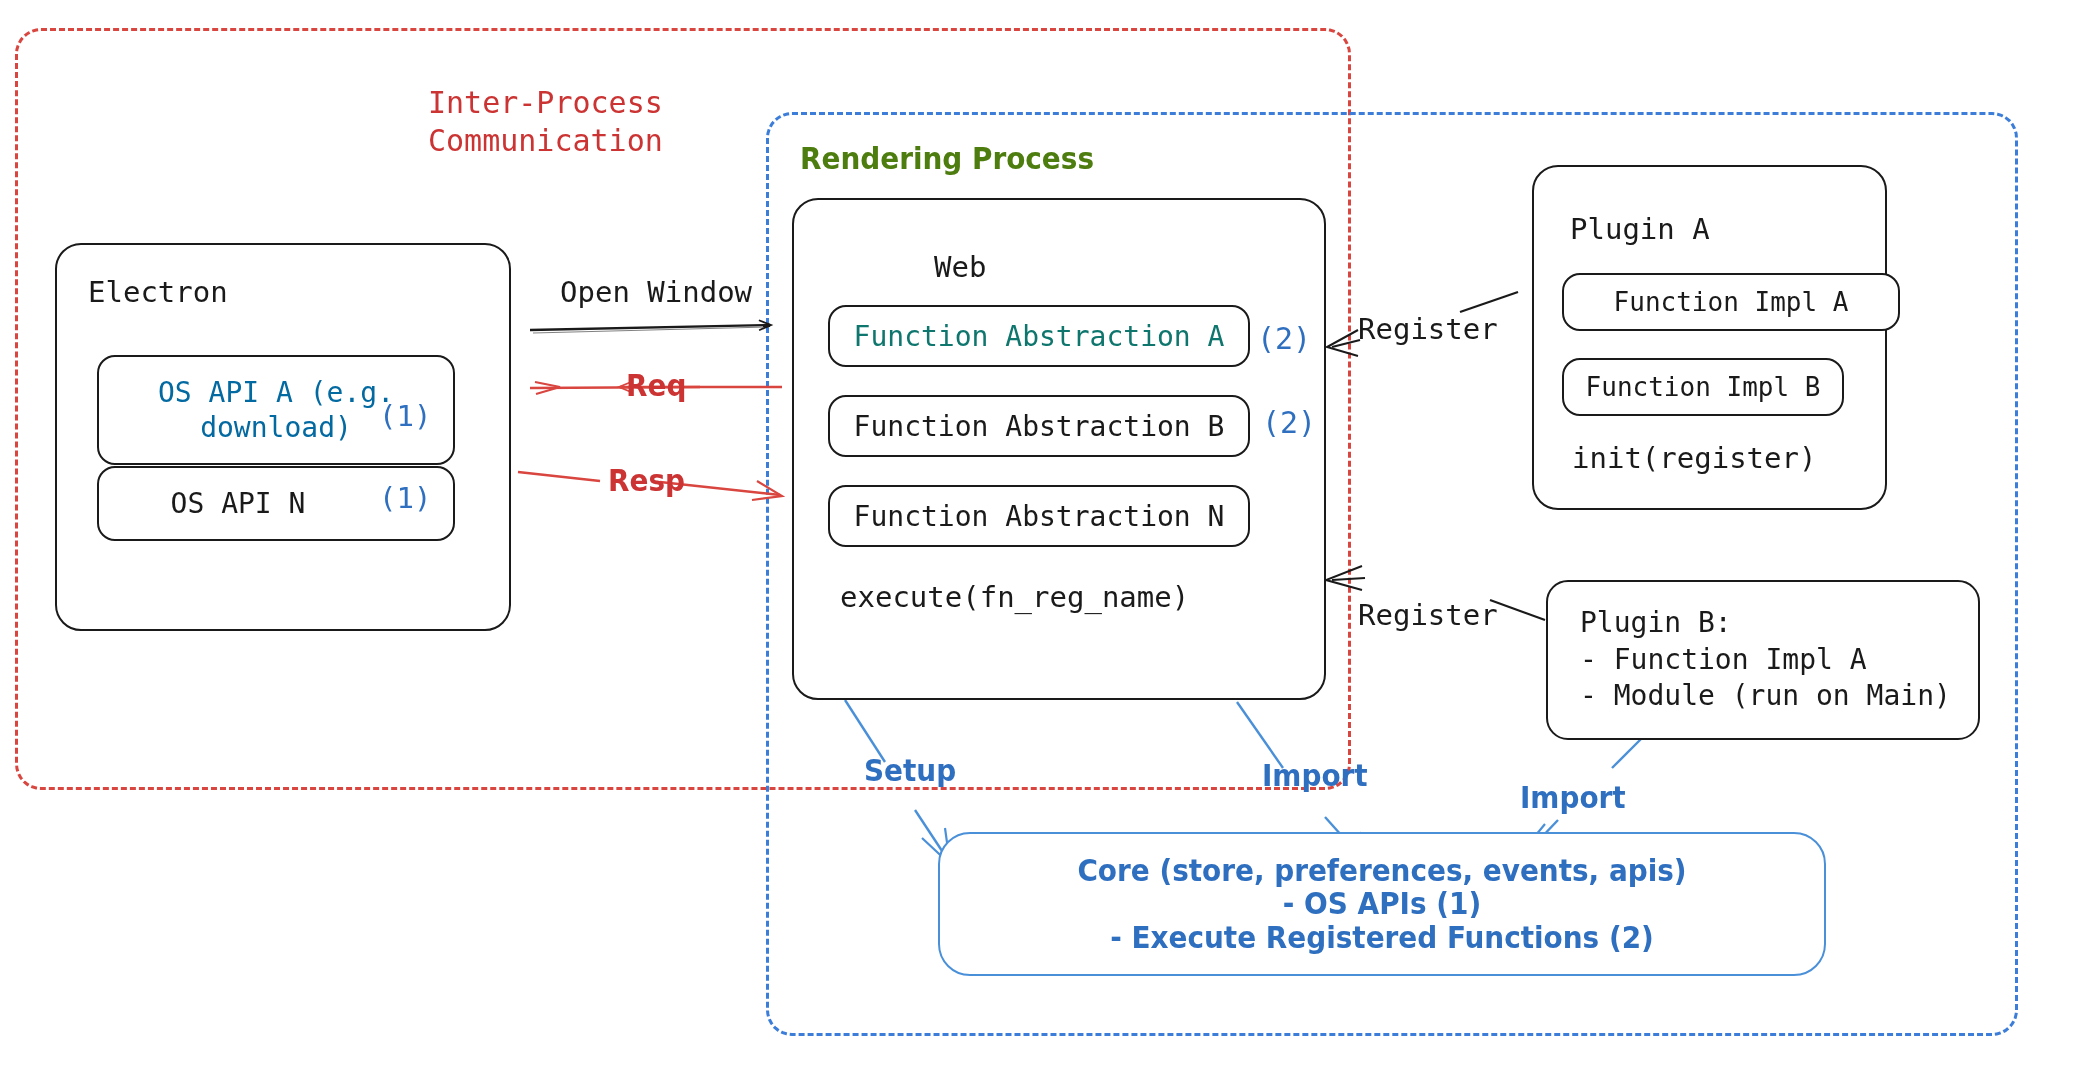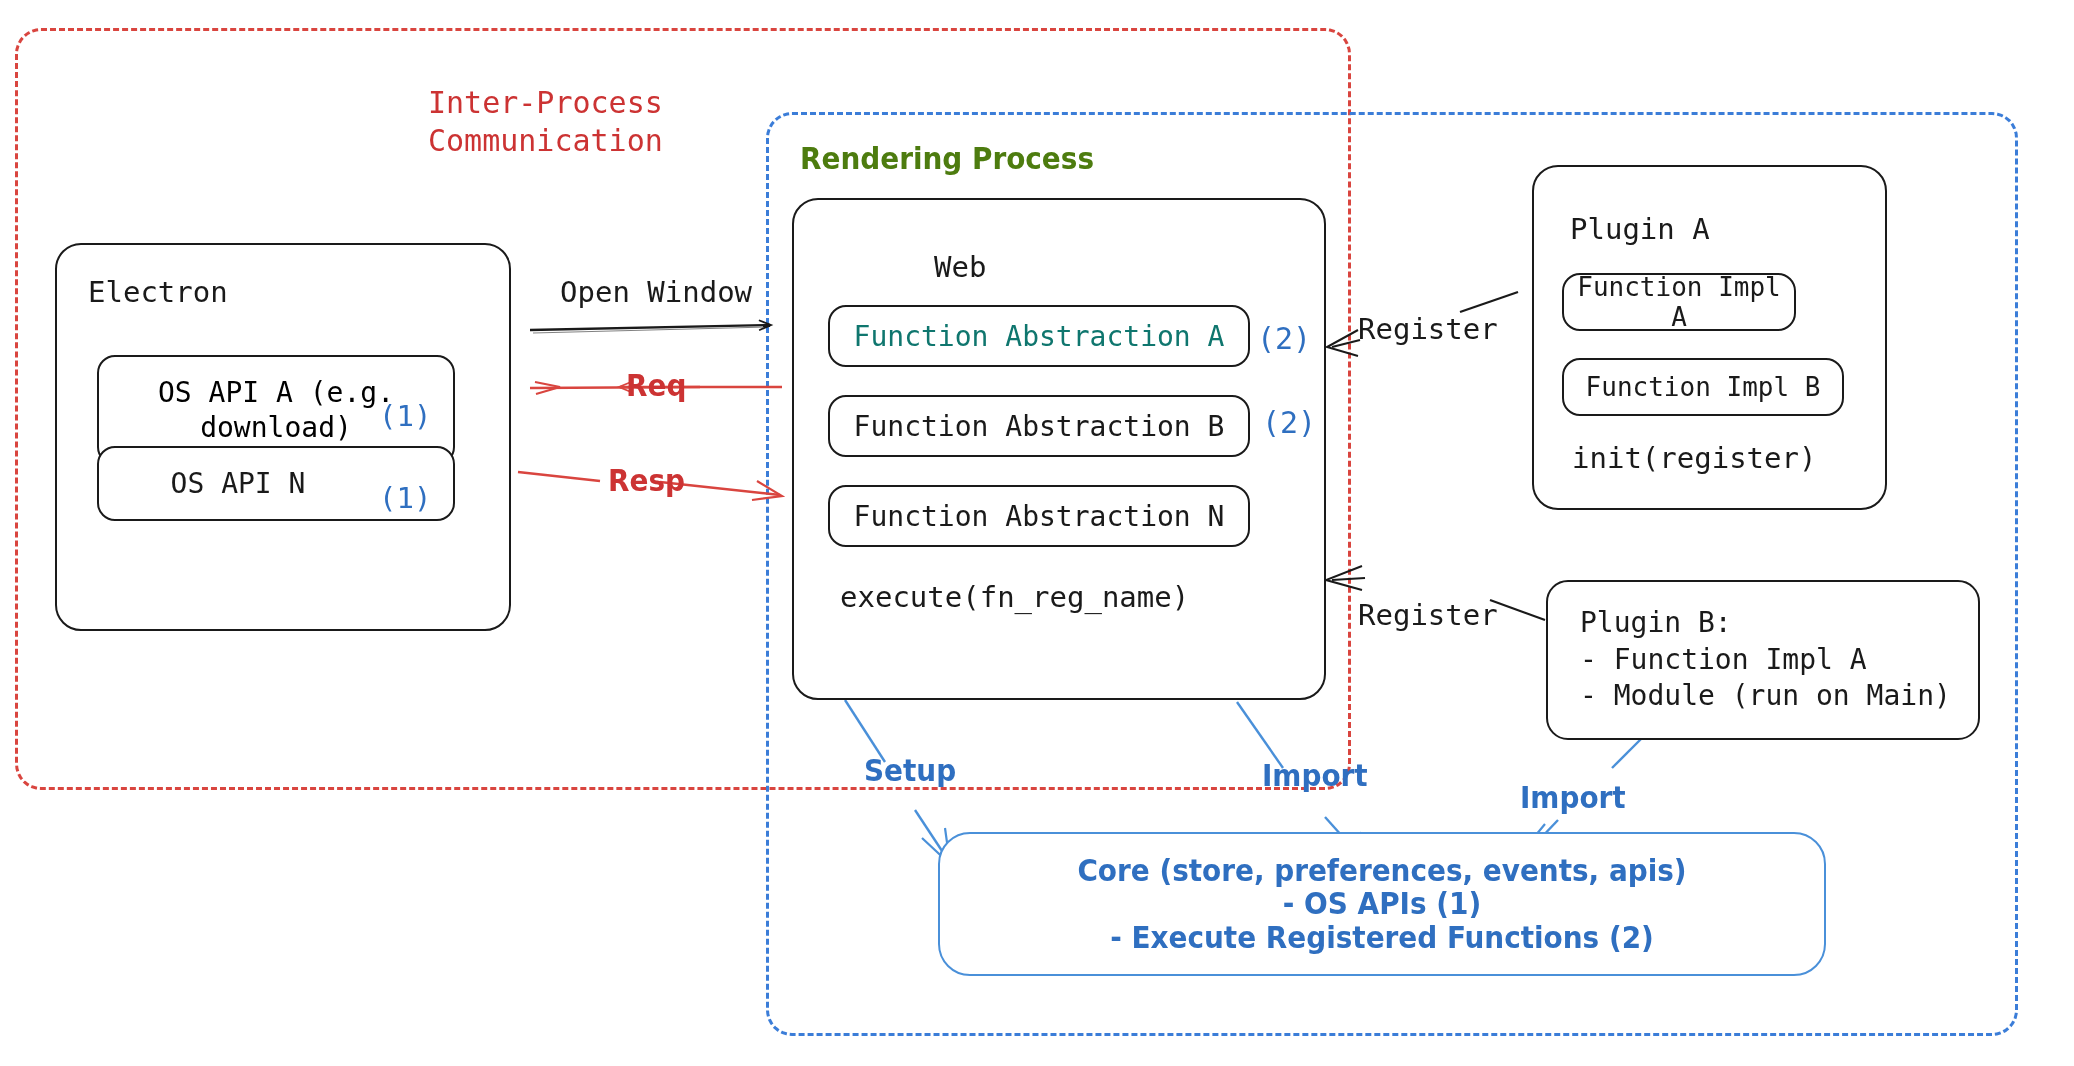--- a/index.html
+++ b/index.html
@@ -116,27 +116,27 @@
 
   <div class="grp-title mono red" style="left:428px;top:84px;font-size:30px;line-height:1.28;white-space:pre-line;">Inter-Process
 Communication</div>
 
   <div class="grp-title cond blue2" style="left:800px;top:140px;font-size:31px;">Rendering Process</div>
 
   <div class="box" style="left:55px;top:243px;width:456px;height:388px;">
   </div>
   <div class="lbl mono dark" style="left:88px;top:275px;font-size:29px;">Electron</div>
 
-  <div class="box inner centered" style="left:97px;top:355px;width:358px;height:110px;font-size:28px;line-height:1.25;color:#000000;">
+  <div class="box inner centered" style="left:97px;top:355px;width:358px;height:110px;font-size:28px;line-height:1.25;color:#0369a1;">
     <span>OS API A (e.g.
 download)</span>
   </div>
   <div class="lbl mono blue" style="left:379px;top:399px;font-size:29px;">(1)</div>
 
-  <div class="box inner centered" style="left:97px;top:446px;width:358px;height:75px;font-size:28px;color:#1a1a1a;">
+  <div class="box inner centered" style="left:97px;top:466px;width:358px;height:75px;font-size:28px;color:#1a1a1a;">
     <span style="margin-right:76px;">OS API N</span>
   </div>
   <div class="lbl mono blue" style="left:379px;top:481px;font-size:29px;">(1)</div>
 
   <div class="box" style="left:792px;top:198px;width:534px;height:502px;">
   </div>
   <div class="lbl mono dark" style="left:934px;top:250px;font-size:29px;">Web</div>
 
   <div class="box inner centered" style="left:828px;top:305px;width:422px;height:62px;font-size:28px;color:#0f766e;">
     <span>Function Abstraction A</span>
@@ -151,21 +151,21 @@
   <div class="box inner centered" style="left:828px;top:485px;width:422px;height:62px;font-size:28px;color:#1a1a1a;">
     <span>Function Abstraction N</span>
   </div>
 
   <div class="lbl mono dark" style="left:840px;top:580px;font-size:29px;">execute(fn_reg_name)</div>
 
   <div class="box" style="left:1532px;top:165px;width:355px;height:345px;">
   </div>
   <div class="lbl mono dark" style="left:1570px;top:212px;font-size:29px;">Plugin A</div>
 
-  <div class="box inner centered" style="left:1562px;top:273px;width:234px;height:58px;font-size:26px;color:#1a1a1a;">
+  <div class="box inner centered" style="left:1562px;top:273px;width:338px;height:58px;font-size:26px;color:#1a1a1a;">
     <span>Function Impl A</span>
   </div>
 
   <div class="box inner centered" style="left:1562px;top:358px;width:282px;height:58px;font-size:26px;color:#1a1a1a;">
     <span>Function Impl B</span>
   </div>
 
   <div class="lbl mono dark" style="left:1572px;top:441px;font-size:29px;">init(register)</div>
 
   <div class="box leftpad" style="left:1546px;top:568px;width:434px;height:160px;border-radius:22px;">

